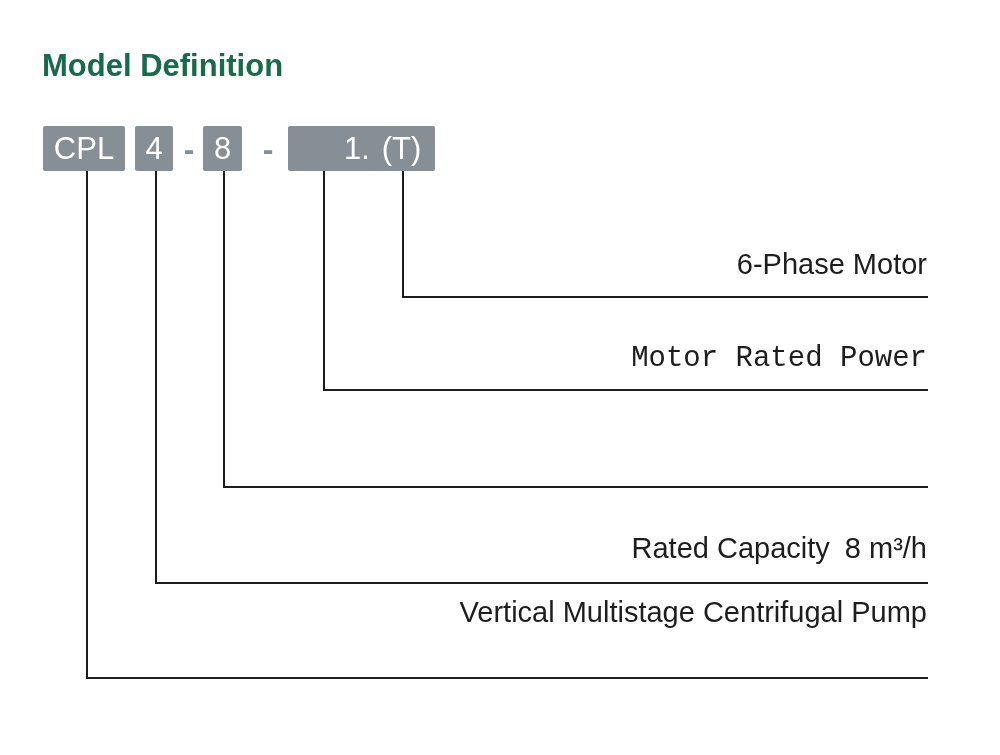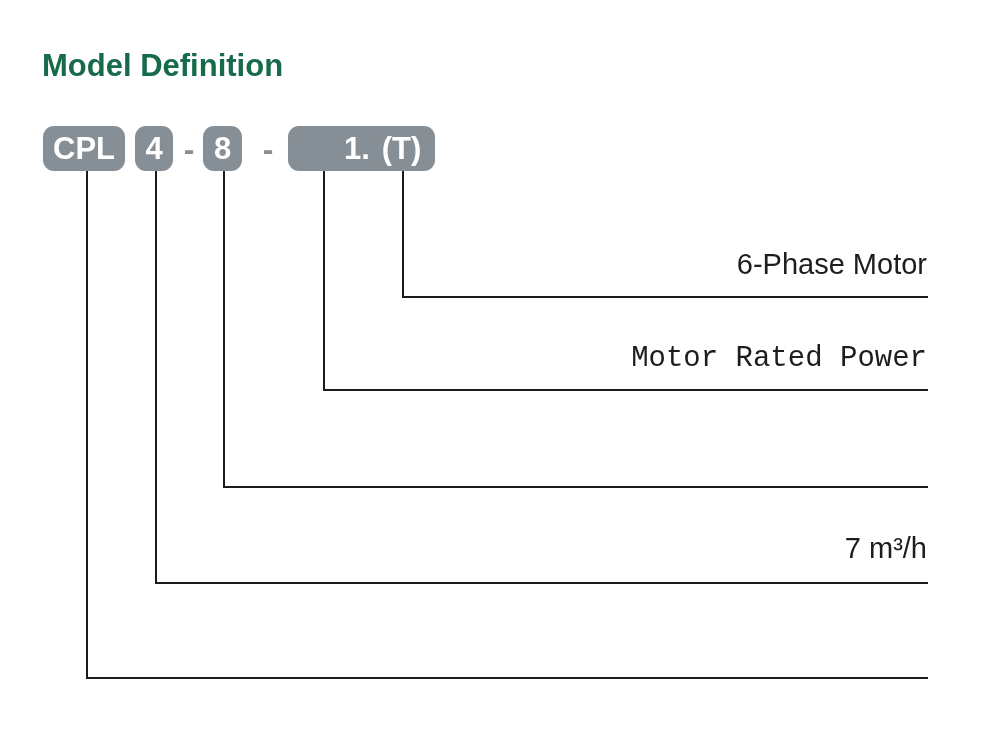--- a/index.html
+++ b/index.html
@@ -23,23 +23,23 @@
     font-size: 31px;
     font-weight: 700;
     color: #176a4a;
     letter-spacing: 0px;
   }
   .seg-box {
     position: absolute;
     top: 126px;
     height: 45px;
     background: #878f96;
-    border-radius: 11px;
+    border-radius: 2px;
     color: #ffffff;
-    font-weight: 700;
+    font-weight: 400;
     font-size: 31px;
     display: flex;
     align-items: center;
     justify-content: center;
     line-height: 1;
   }
   .seg-cpl { left: 43px;  width: 82px; }
   .seg-4   { left: 135px; width: 38px; }
   .seg-8   { left: 203px; width: 39px; }
   .seg-15  { left: 288px; width: 67px; padding-left: 44px; }
@@ -107,19 +107,21 @@
     <path d="M156 171 L156 583 L928 583"></path>
     <path d="M87 171 L87 678 L928 678"></path>
   </svg>
 
   <div class="callout callout-1">6-Phase Motor</div>
 
   <div class="callout callout-2">Motor Rated Power</div>
 
 
   <div class="callout callout-4">
-    <span>7 m³/h</span>
+    <span>Rated Capacity</span>
+    <span>8 m³/h</span>
   </div>
 
   <div class="callout callout-5">
+    <div>Vertical Multistage Centrifugal Pump</div>
   </div>
 
 </div>
 
 </body></html>

